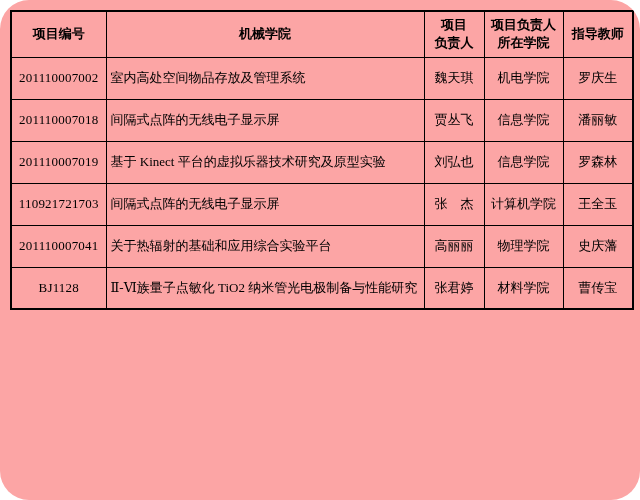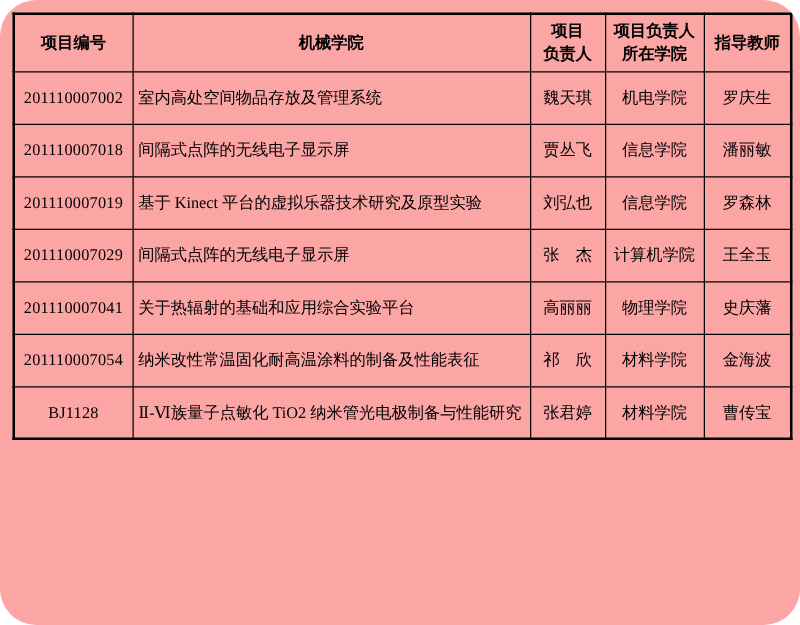--- a/index.html
+++ b/index.html
@@ -98,41 +98,34 @@
           <td class="c-center">潘丽敏</td>
         </tr>
         <tr class="h-single">
           <td class="c-id">201110007019</td>
           <td class="c-title">基于 Kinect 平台的虚拟乐器技术研究及原型实验</td>
           <td class="c-center">刘弘也</td>
           <td class="c-center">信息学院</td>
           <td class="c-center">罗森林</td>
         </tr>
         <tr class="h-single">
-          <td class="c-id">201110007029</td>
+          <td class="c-id">110921721703</td>
           <td class="c-title">间隔式点阵的无线电子显示屏</td>
           <td class="c-center">张　杰</td>
           <td class="c-center">计算机学院</td>
           <td class="c-center">王全玉</td>
         </tr>
         <tr class="h-single">
           <td class="c-id">201110007041</td>
           <td class="c-title">关于热辐射的基础和应用综合实验平台</td>
           <td class="c-center">高丽丽</td>
           <td class="c-center">物理学院</td>
           <td class="c-center">史庆藩</td>
         </tr>
         <tr class="h-single">
-          <td class="c-id">201110007054</td>
-          <td class="c-title">纳米改性常温固化耐高温涂料的制备及性能表征</td>
-          <td class="c-center">祁　欣</td>
-          <td class="c-center">材料学院</td>
-          <td class="c-center">金海波</td>
-        </tr>
-        <tr class="h-single">
           <td class="c-id">BJ1128</td>
           <td class="c-title">Ⅱ-Ⅵ族量子点敏化 TiO2 纳米管光电极制备与性能研究</td>
           <td class="c-center">张君婷</td>
           <td class="c-center">材料学院</td>
           <td class="c-center">曹传宝</td>
         </tr>
       </tbody>
   </table>
 </div>
 

